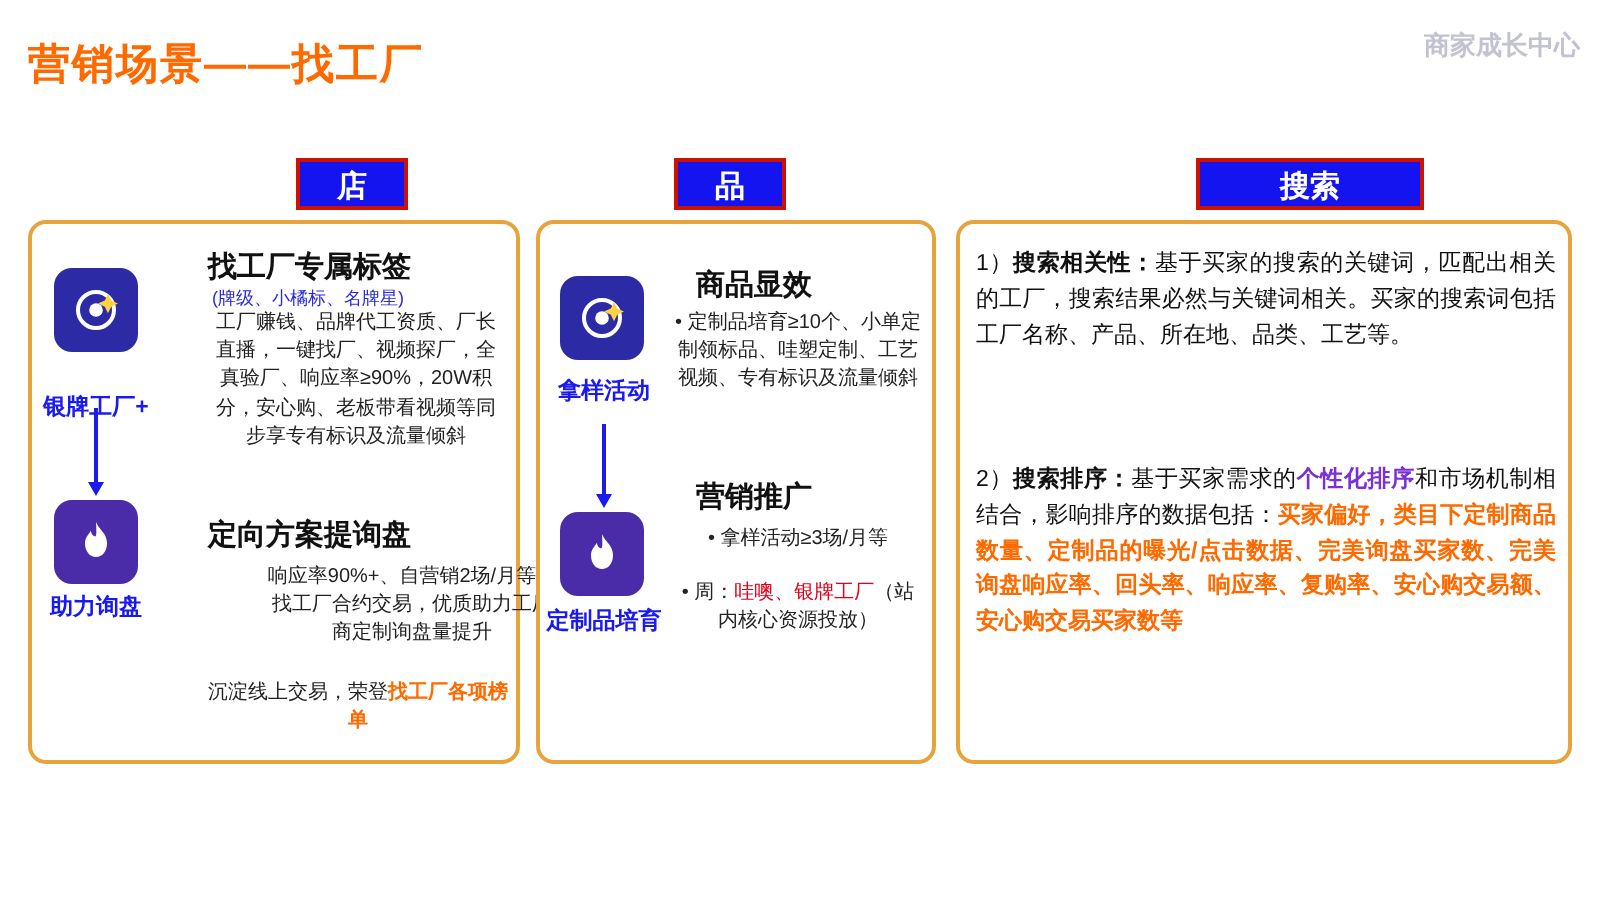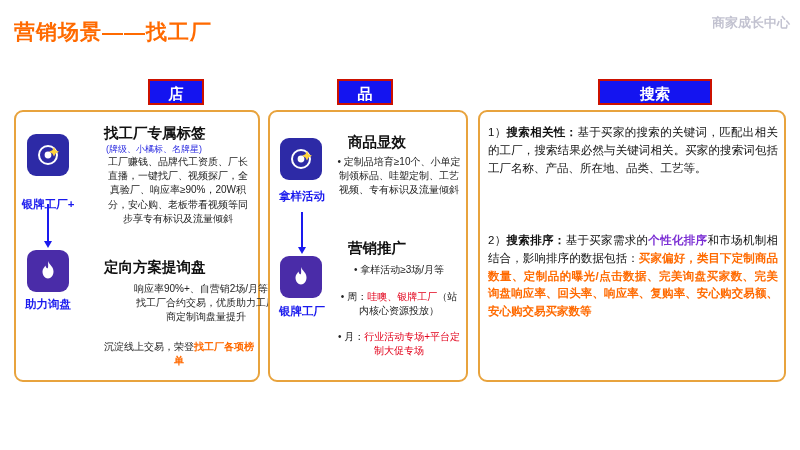--- a/index.html
+++ b/index.html
@@ -228,29 +228,28 @@
       <path d="M19 5 l1.6 3.2 L24 9.8 l-3.4 1.6 L19 14.6 l-1.6-3.2 L14 9.8 l3.4-1.6 Z" fill="#ffd33d"></path>
     </svg>
   </div>
   <div class="rail-label" style="left:257px; top:189px;">拿样活动</div>
   <div class="arrow-down" style="left:301px; top:212px; height:36px;"></div>
   <div class="icon-tile flame" style="left:280px; top:256px;">
     <svg width="24" height="24" viewBox="0 0 24 24" aria-hidden="true">
       <path d="M12 2 C13.5 6 17.5 7.5 17.5 12.6 C17.5 16.8 15 19.5 12 19.5 C9 19.5 6.5 16.8 6.5 12.6 C6.5 9.8 8.3 8.4 9.4 6.4 C9.8 8.6 11 9.2 11.6 9.2 C12.4 9.2 12.2 5.6 12 2 Z" fill="#ffffff"></path>
     </svg>
   </div>
-  <div class="rail-label" style="left:257px; top:304px;">银牌工厂</div>
+  <div class="rail-label" style="left:257px; top:304px;">定制品培育</div>
 
   <div class="blk-title" style="left:348px; top:133px;">商品显效</div>
   <div class="blk-body" style="left:336px; top:155px; width:126px;">• <span>定制品培育≥10个、小单定制领标品、哇塑定制、工艺视频、专有标识及流量倾斜</span></div>
 
   <div class="blk-title" style="left:348px; top:239px;">营销推广</div>
   <div class="blk-body" style="left:336px; top:263px; width:126px;">• <span>拿样活动≥3场/月等</span></div>
   <div class="blk-body" style="left:336px; top:290px; width:126px;">• <span>周：</span><span class="hl-red">哇噢、银牌工厂</span><span>（站内核心资源投放）</span></div>
-  <div class="blk-body" style="left:336px; top:330px; width:126px;">• <span>月：</span><span class="hl-red">行业活动专场+平台定制大促专场</span></div>
 
   <div class="panel" id="panel-search"></div>
 
   <div class="search-body" id="search-p1">
     <span>1）</span><b>搜索相关性：</b><span>基于买家的搜索的关键词，匹配出相关的工厂，搜索结果必然与关键词相关。买家的搜索词包括工厂名称、产品、所在地、品类、工艺等。</span>
   </div>
 
   <div class="search-body" id="search-p2">
     <span>2）</span><b>搜索排序：</b><span>基于买家需求的</span><span class="purple">个性化排序</span><span>和市场机制相结合，影响排序的数据包括：</span><span class="orange">买家偏好，类目下定制商品数量、定制品的曝光/点击数据、完美询盘买家数、完美询盘响应率、回头率、响应率、复购率、安心购交易额、安心购交易买家数等</span>
   </div>

